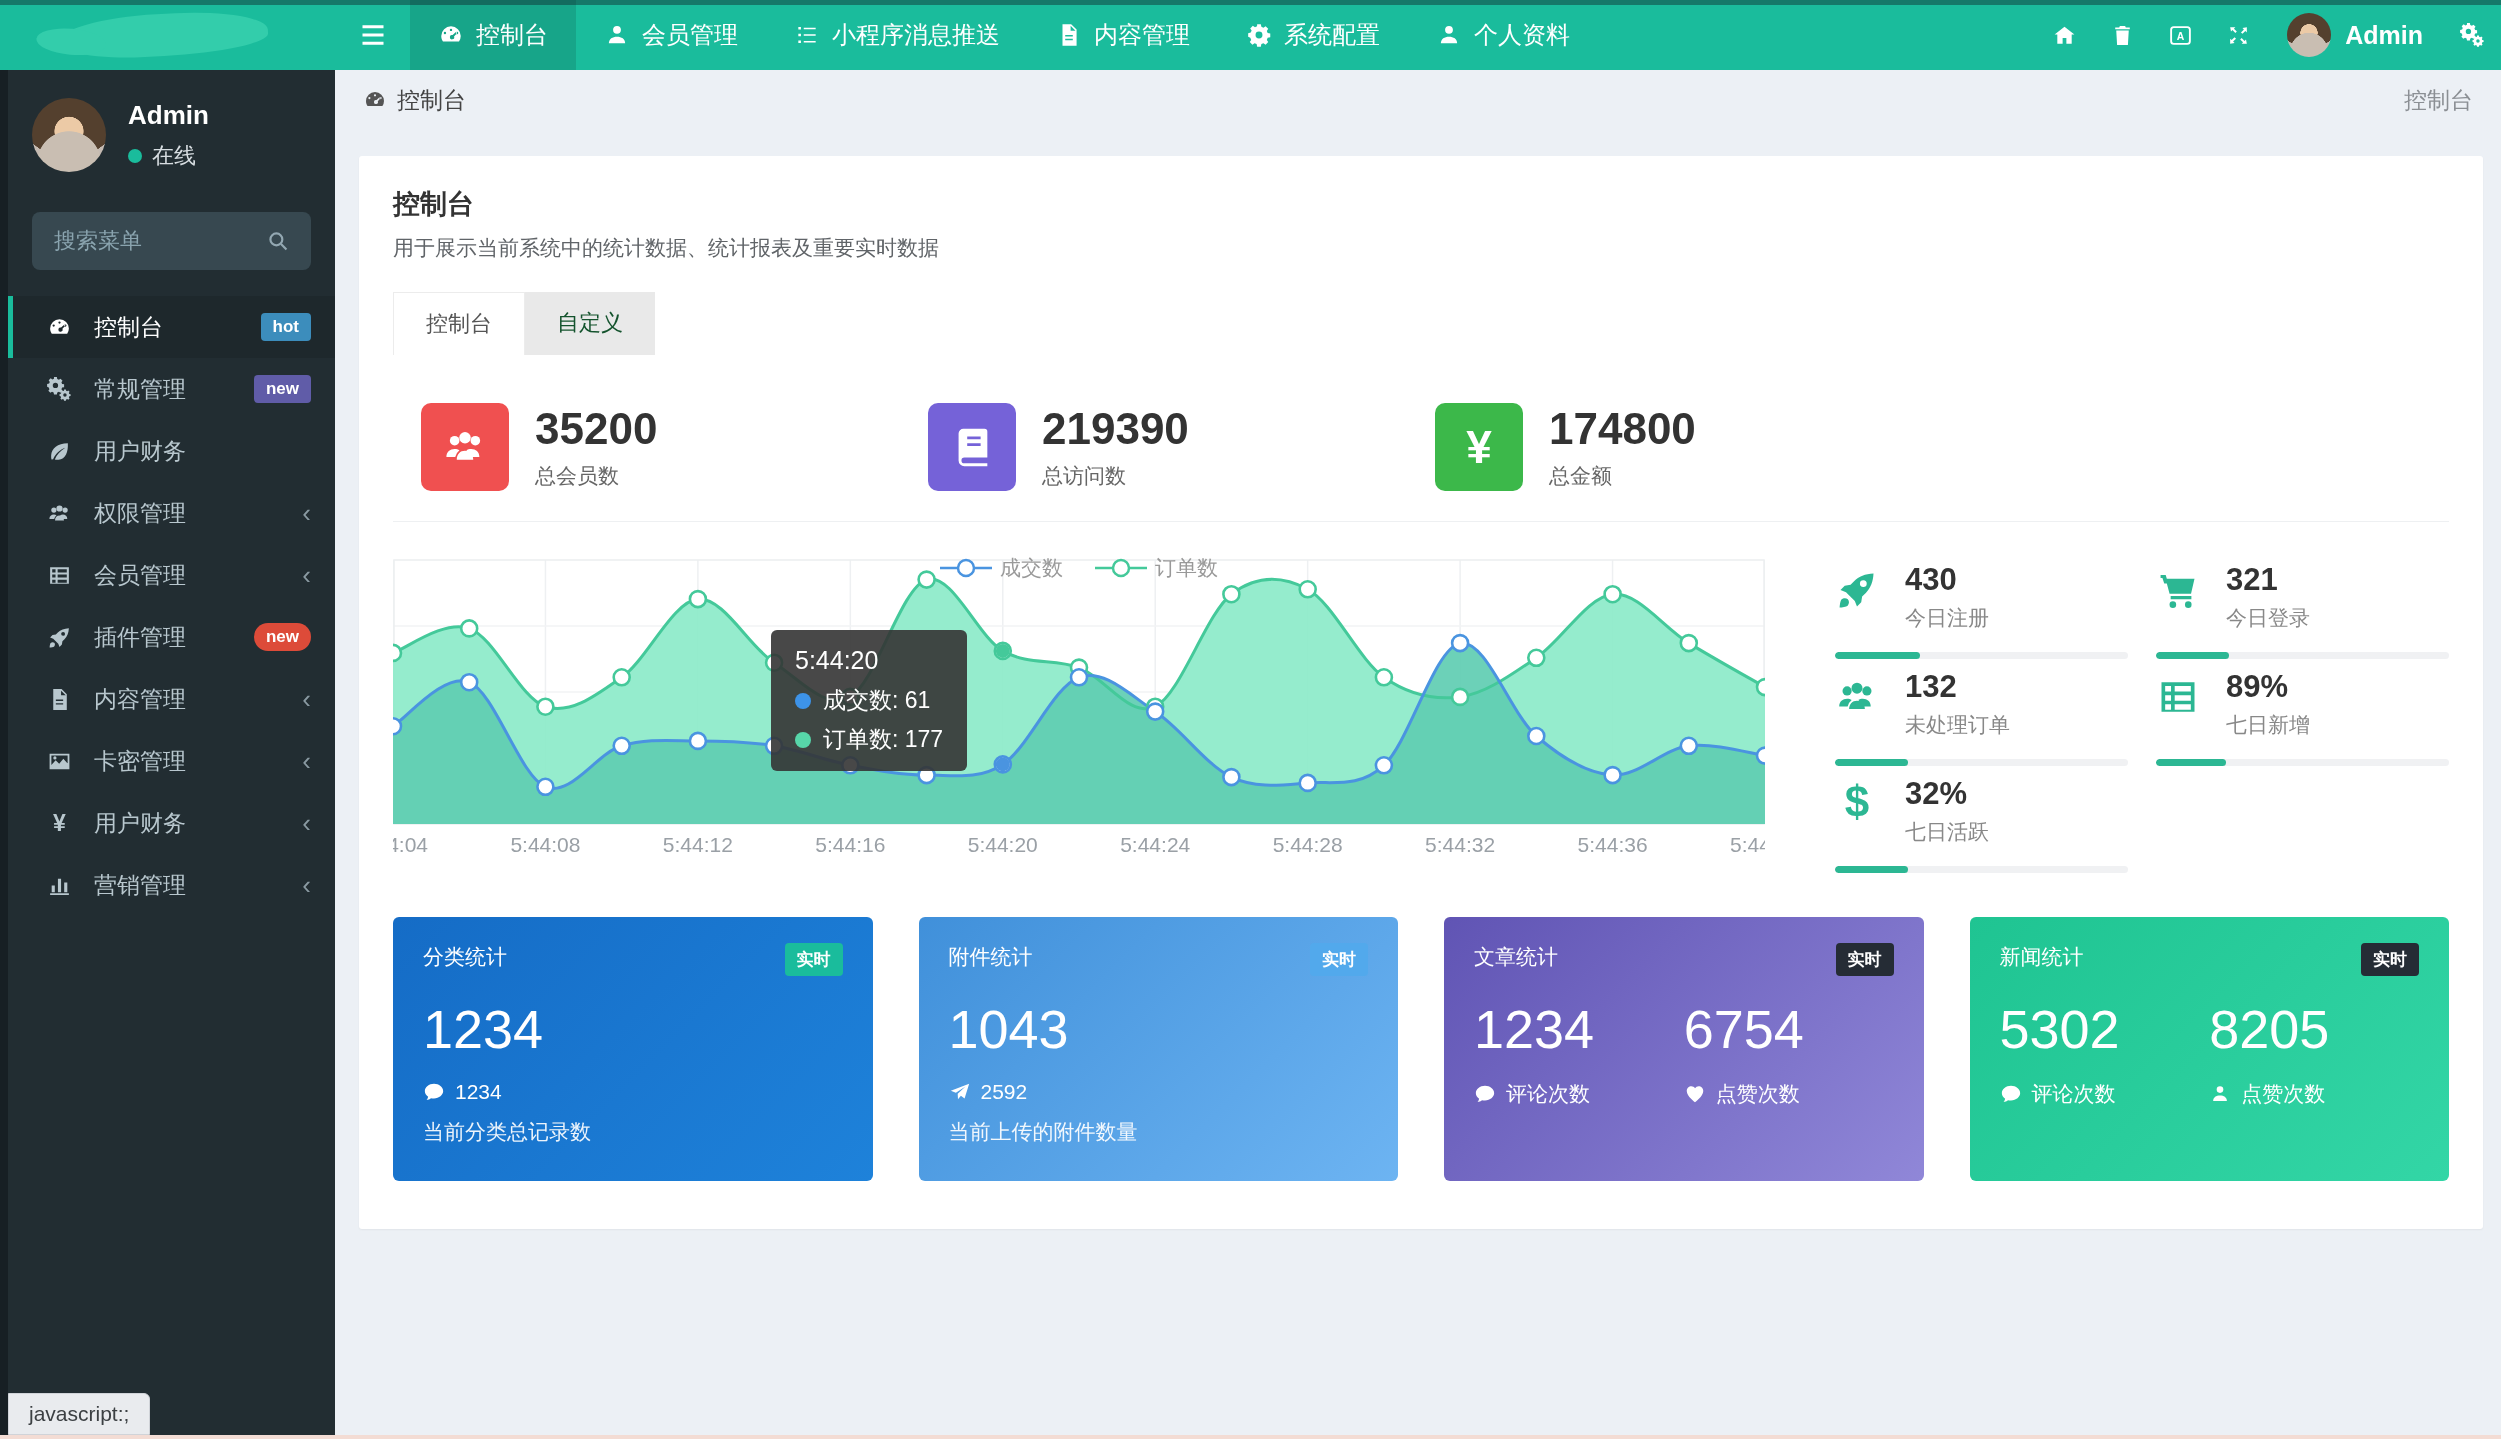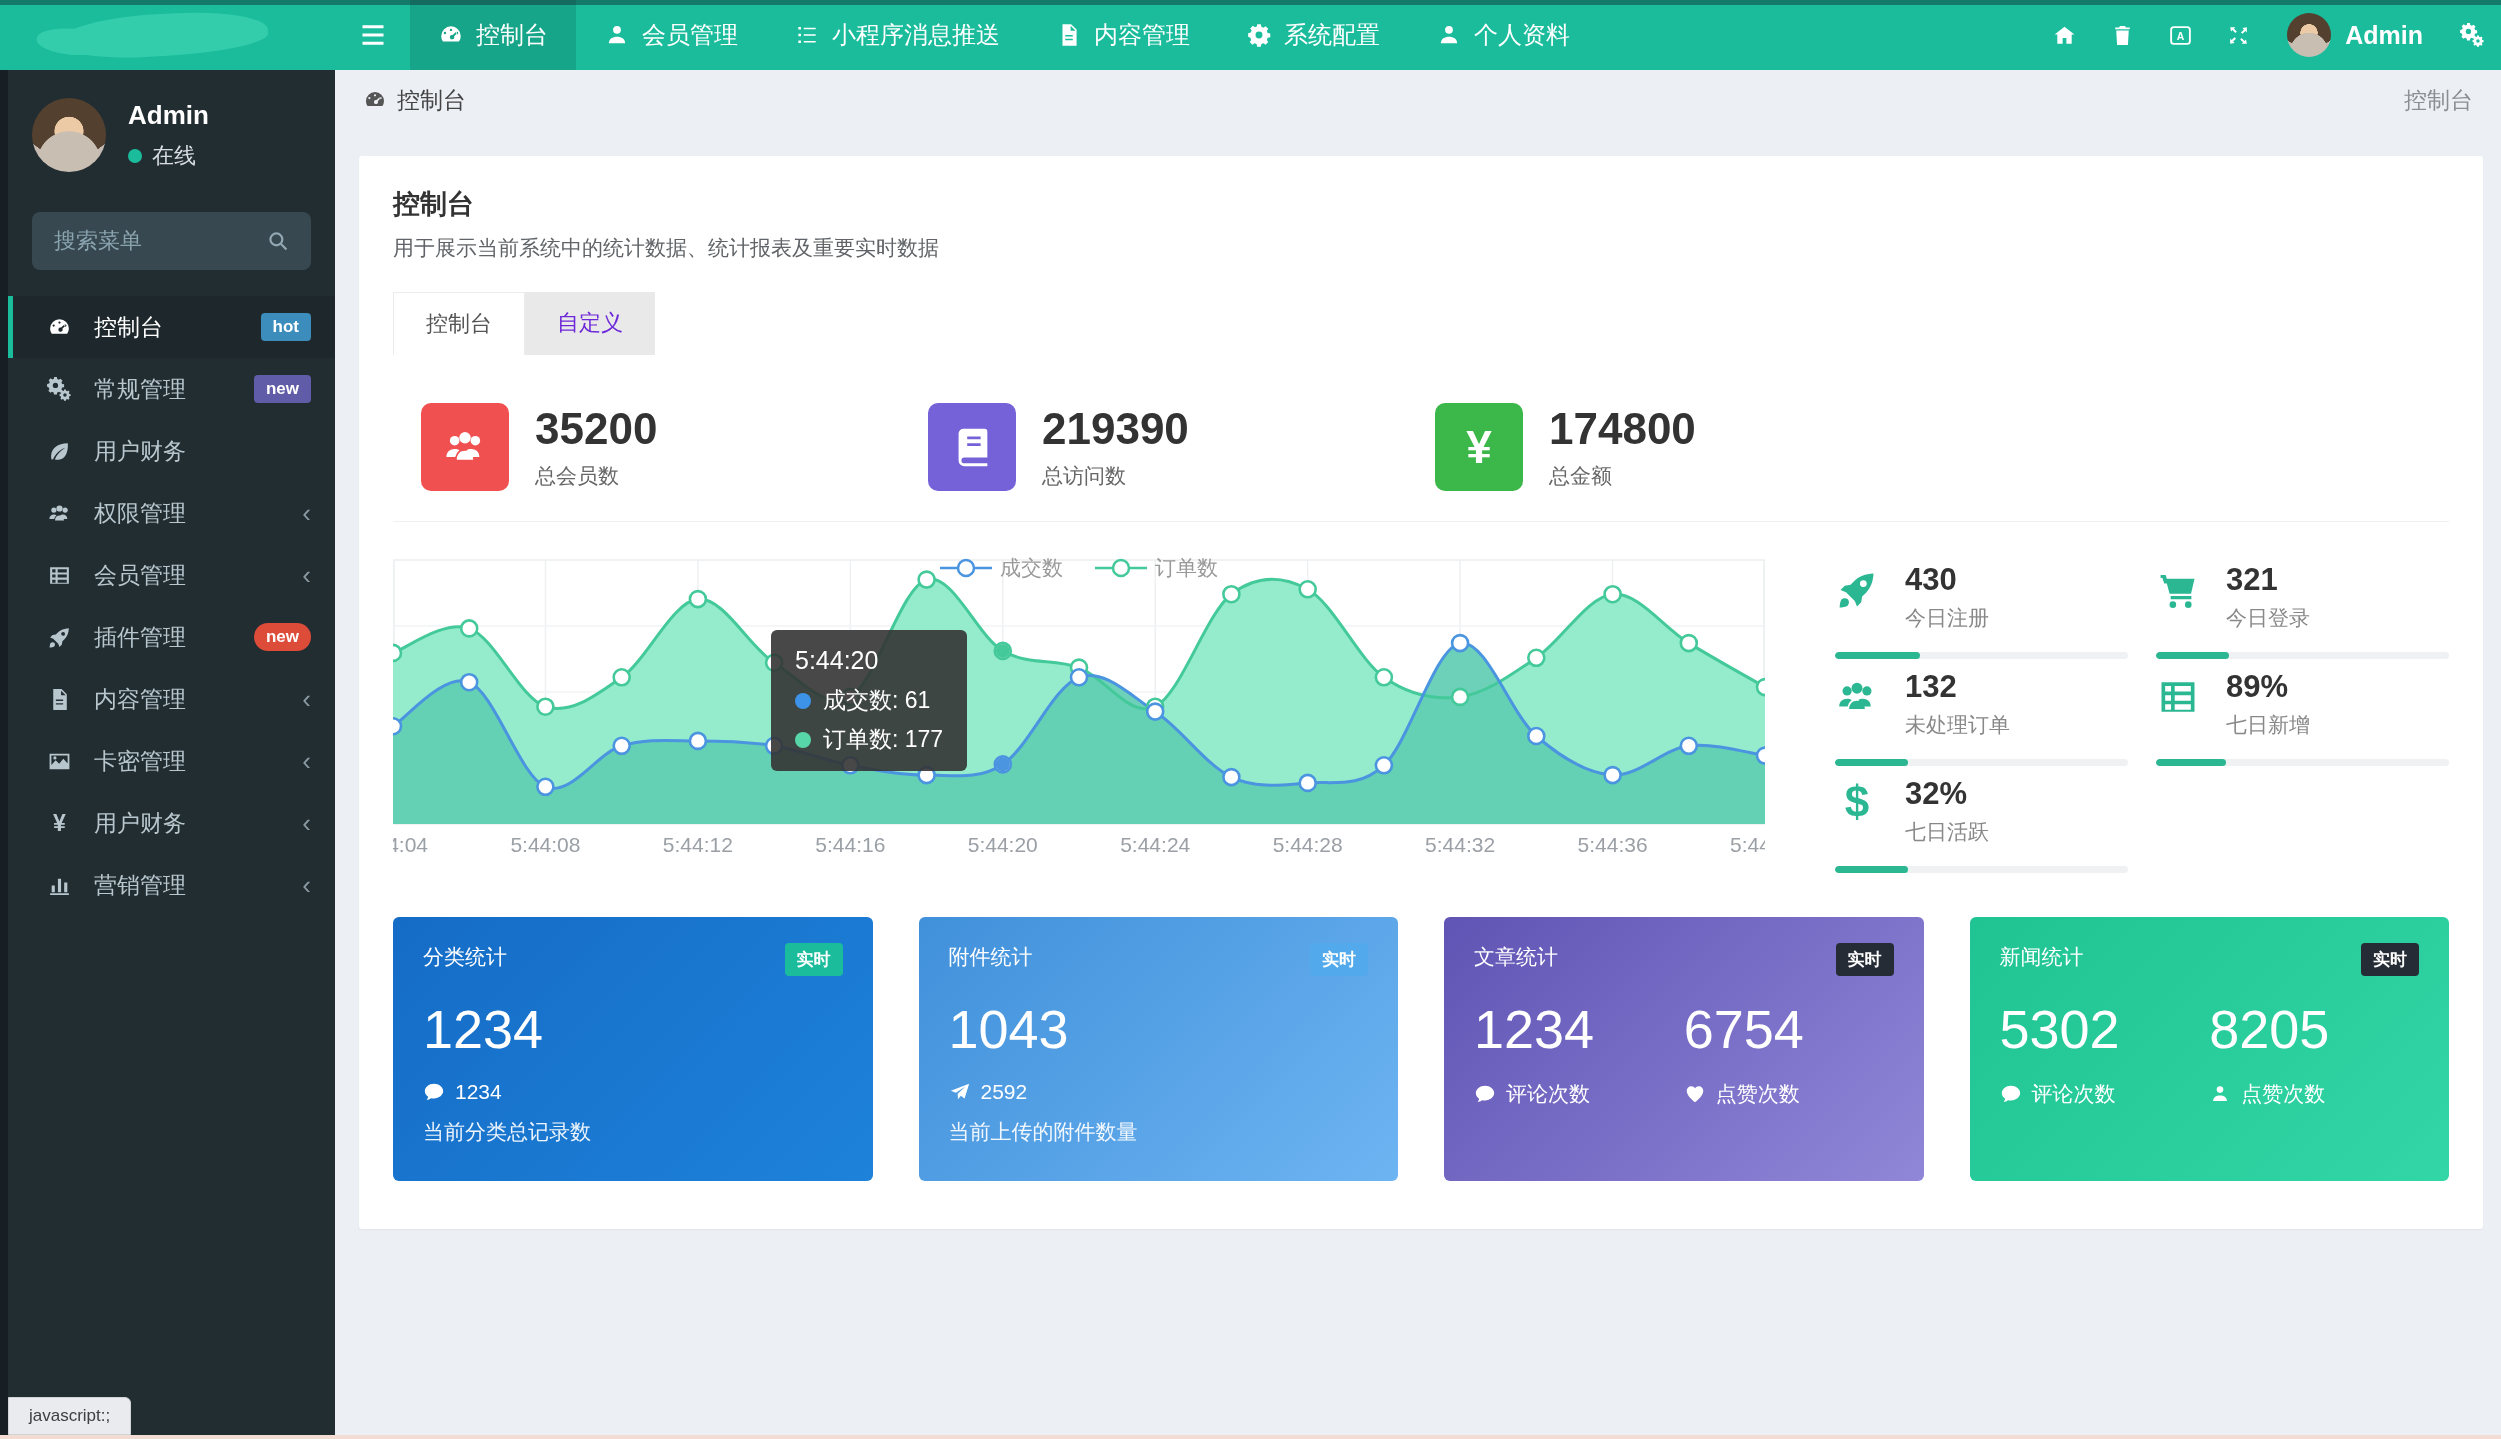--- a/index.html
+++ b/index.html
@@ -48,35 +48,35 @@
   .side-search input::placeholder{color:#8aa4af;}
   .side-search .ic{position:absolute;right:20px;top:16px;font-size:26px;color:#93a8b2;}
   .side-menu{list-style:none;margin:0;padding:0;}
   .side-item{display:flex;align-items:center;height:62px;padding:0 24px 0 34px;color:#b8c7ce;font-size:23px;cursor:pointer;border-left:5px solid transparent;box-sizing:border-box;}
   .side-item .ic{font-size:25px;margin-right:22px;flex:none;}
   .side-item .ic-text{font-size:23px;margin-right:22px;width:25px;text-align:center;}
   .side-item.active{background:#1e282c;color:#fff;border-left-color:#1abc9c;}
   .side-badge{margin-left:auto;font-size:17px;font-weight:bold;color:#fff;padding:4px 12px;border-radius:4px;}
   .side-badge.pill{border-radius:14px;}
   .side-arrow{margin-left:auto;color:#8a9aa2;font-size:26px;line-height:1;}
-  .status-tip{position:absolute;bottom:4px;left:8px;background:#e9ebee;color:#3c4043;font-size:17px;padding:8px 20px;border-radius:0 6px 0 0;border:1px solid #d0d3d8;}
+  .status-tip{position:absolute;bottom:4px;left:8px;background:#e9ebee;color:#3c4043;font-size:21px;padding:8px 20px;border-radius:0 6px 0 0;border:1px solid #d0d3d8;}
 
   
   .main{position:absolute;top:70px;left:335px;width:2166px;height:1369px;background:#ecf0f5;}
   .breadcrumb{height:60px;display:flex;align-items:center;padding:0 28px;color:#444;font-size:23px;}
   .breadcrumb .ic{font-size:24px;margin-right:10px;color:#555;}
   .breadcrumb-right{margin-left:auto;color:#8b8f94;}
   .panel{margin:26px 18px 0 24px;background:#fff;border-radius:3px;box-shadow:0 1px 2px rgba(0,0,0,.05);padding-bottom:48px;}
   .panel-head{padding:30px 34px 0 34px;}
   .panel-title{font-size:27px;font-weight:bold;color:#333;}
   .panel-sub{font-size:21px;color:#606468;margin-top:12px;}
   .tabs{display:flex;margin:30px 34px 0 34px;}
   .tab{padding:16px 32px;font-size:22px;cursor:pointer;}
   .tab.active{background:#fff;color:#555;border:1px solid #ececec;border-bottom:none;}
-  .tab.inactive{background:#e9e9e9;color:#6d28d9;}
+  .tab.inactive{background:#e9e9e9;color:#14532d;}
   .panel-body{padding:34px 34px 0 34px;}
 
   
   .stat-row{display:grid;grid-template-columns:repeat(4,1fr);padding:14px 0 30px 28px;border-bottom:1px solid #eef0f2;}
   .statbox{display:flex;align-items:center;gap:26px;}
   .statbox-icon{width:88px;height:88px;border-radius:10px;display:flex;align-items:center;justify-content:center;color:#fff;font-size:46px;flex:none;}
   .statbox-num{font-size:44px;font-weight:bold;color:#333;}
   .statbox-label{font-size:21px;color:#666;margin-top:8px;}
 
   

